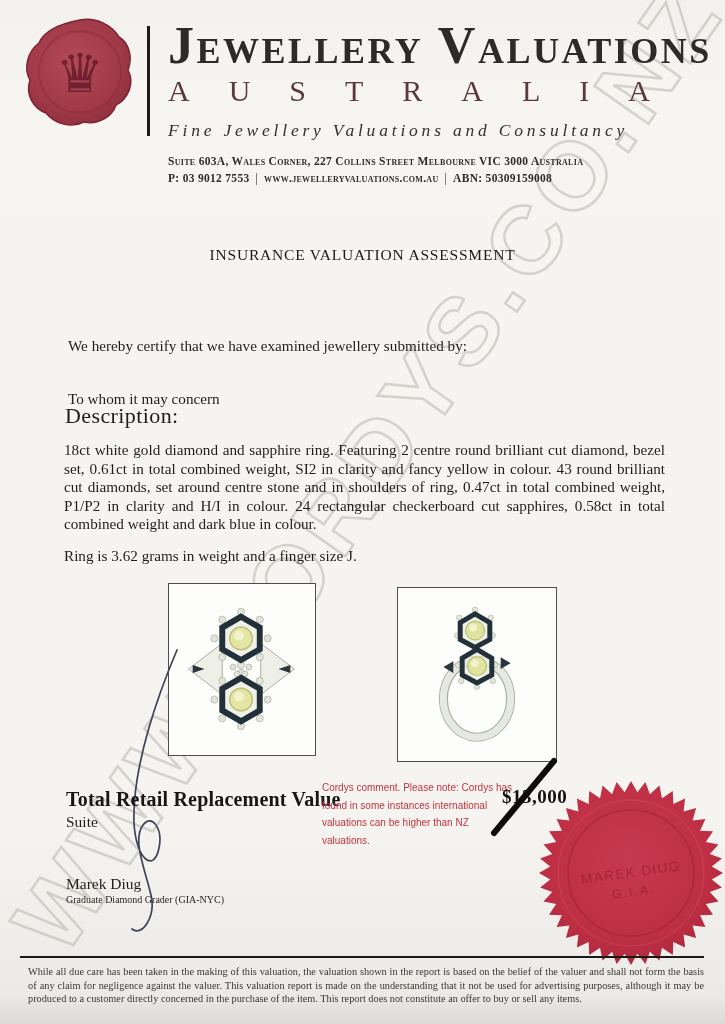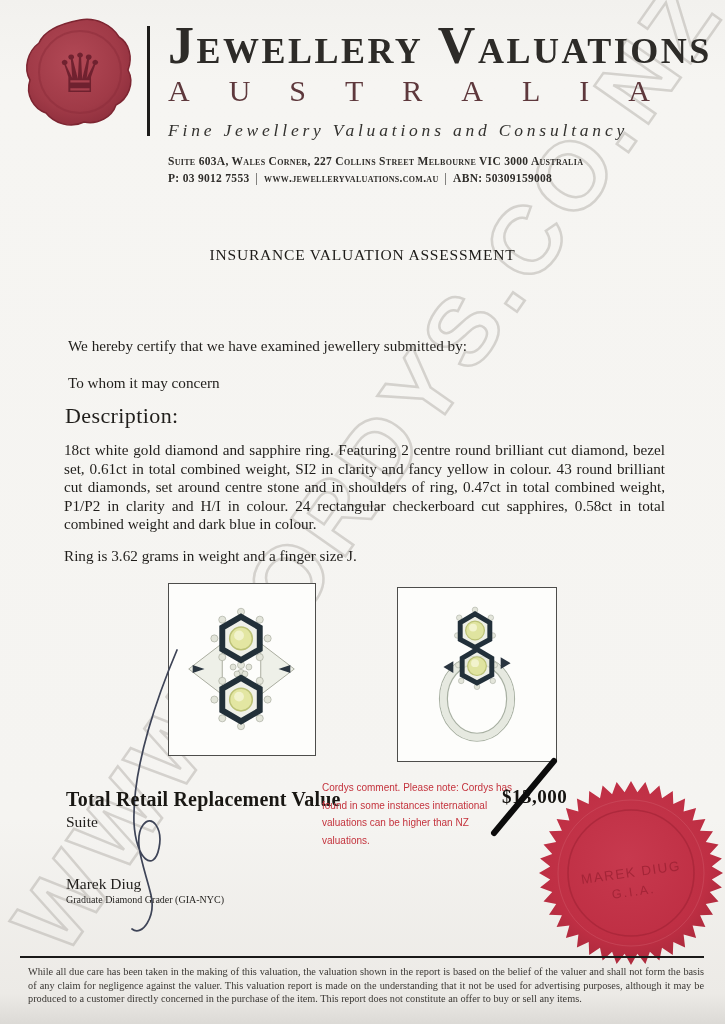--- a/index.html
+++ b/index.html
@@ -40,21 +40,21 @@
   .brand-address{margin-top:14px;}
   .brand-contact{margin-top:5px;}
   .sep{padding:0 6px; font-weight:400;}
   
   .doc-title{
     position:absolute; left:0; top:246px; width:725px; text-align:center;
     font-size:15.5px; letter-spacing:0.8px; color:#1d1b18;
   }
   .date-block{position:absolute; right:72px; top:284px; text-align:right; font-size:15.2px; line-height:20px;}
   .certify-line{position:absolute; left:68px; top:337px; font-size:15.2px;}
-  .addressee{position:absolute; left:68px; top:374px; font-size:15.2px;}
+  .addressee{position:absolute; left:68px; top:390px; font-size:15.2px;}
   .desc-heading{position:absolute; left:65px; top:403px; font-size:22px; letter-spacing:0.4px;}
   .desc-body{
     position:absolute; left:64px; top:441px; width:601px;
     font-size:15.2px; line-height:18.6px; text-align:justify;
   }
   .weight-line{position:absolute; left:64px; top:547px; font-size:15.2px;}
   
   .photo-frame{position:absolute; background:#fdfdfb; border:1.5px solid #4d4d4b; box-sizing:border-box;}
   .photo-left{left:168px; top:583px; width:148px; height:173px;}
   .photo-right{left:397px; top:587px; width:160px; height:175px;}

